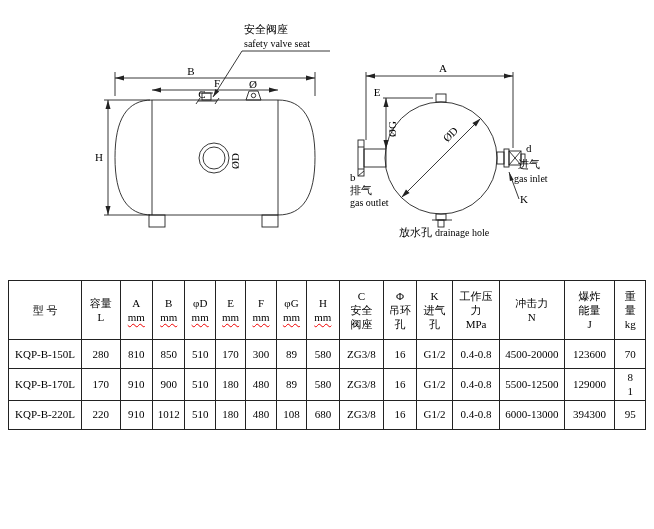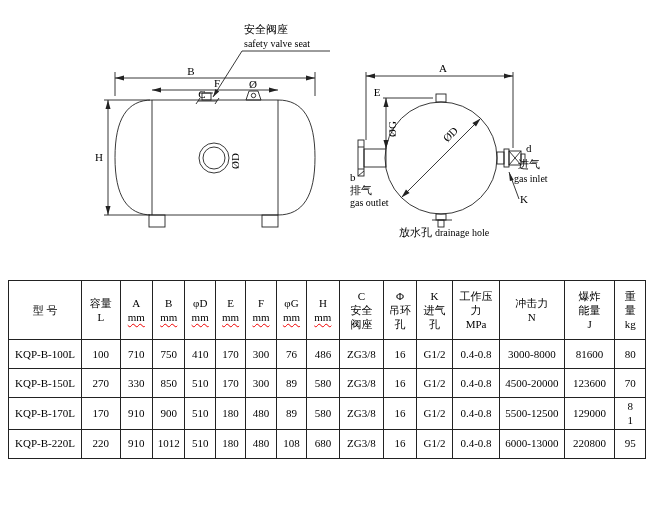--- a/index.html
+++ b/index.html
@@ -194,41 +194,23 @@
             <th><div>Φ</div><div>吊环</div><div>孔</div></th>
             <th><div>K</div><div>进气</div><div>孔</div></th>
             <th><div>工作压</div><div>力</div><div>MPa</div></th>
             <th><div>冲击力</div><div>N</div></th>
             <th><div>爆炸</div><div>能量</div><div>J</div></th>
             <th><div>重</div><div>量</div><div>kg</div></th>
           </tr>
         </thead>
         <tbody>
           <tr>
-            <td>KQP-B-100L</td>
-            <td>100</td>
-            <td>710</td>
-            <td>750</td>
-            <td>410</td>
-            <td>170</td>
-            <td>300</td>
-            <td>76</td>
-            <td>486</td>
-            <td>ZG3/8</td>
-            <td>16</td>
-            <td>G1/2</td>
-            <td>0.4-0.8</td>
-            <td>3000-8000</td>
-            <td>81600</td>
-            <td>80</td>
-          </tr>
-          <tr>
             <td>KQP-B-150L</td>
-            <td>270</td>
-            <td>330</td>
+            <td>280</td>
+            <td>810</td>
             <td>850</td>
             <td>510</td>
             <td>170</td>
             <td>300</td>
             <td>89</td>
             <td>580</td>
             <td>ZG3/8</td>
             <td>16</td>
             <td>G1/2</td>
             <td>0.4-0.8</td>
@@ -263,20 +245,20 @@
             <td>510</td>
             <td>180</td>
             <td>480</td>
             <td>108</td>
             <td>680</td>
             <td>ZG3/8</td>
             <td>16</td>
             <td>G1/2</td>
             <td>0.4-0.8</td>
             <td>6000-13000</td>
-            <td>220800</td>
+            <td>394300</td>
             <td>95</td>
           </tr>
         </tbody>
       </table>
   </div>
 
 </div>
 
 </body></html>

